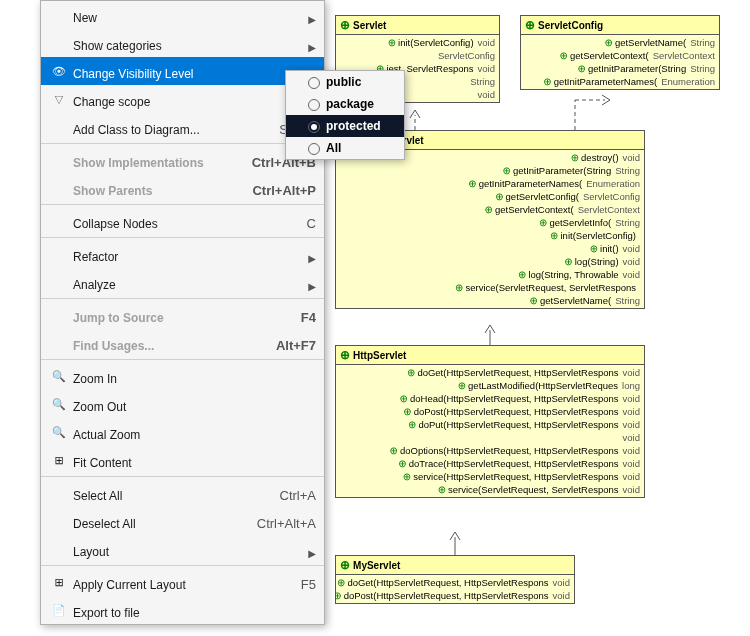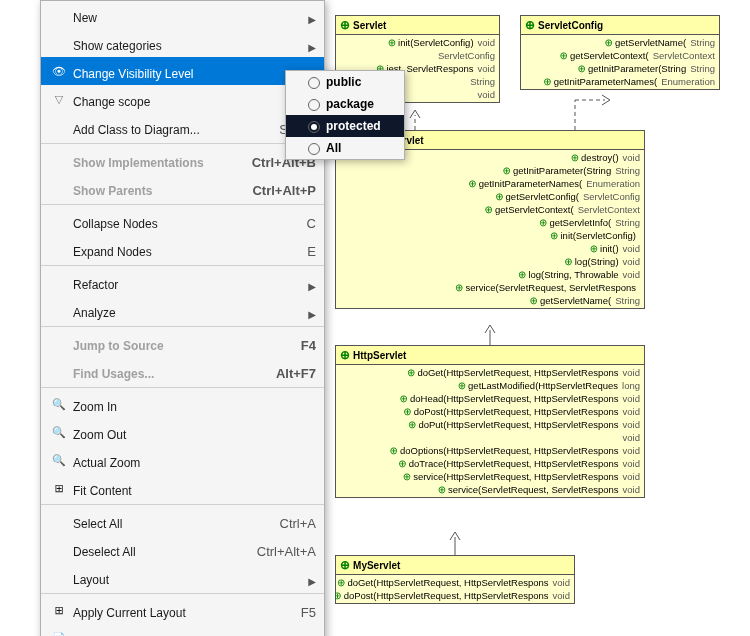--- a/index.html
+++ b/index.html
@@ -476,25 +476,20 @@
   </div>
 
   <div class="menu-separator"></div>
 
   <div class="menu-item">
     <span class="menu-icon"></span>
     <span class="menu-item-label">Collapse Nodes</span>
     <span class="menu-item-shortcut">C</span>
   </div>
 
-  <div class="menu-item">
-    <span class="menu-icon"></span>
-    <span class="menu-item-label">Expand Nodes</span>
-    <span class="menu-item-shortcut">E</span>
-  </div>
 
   <div class="menu-separator"></div>
 
   <div class="menu-item">
     <span class="menu-icon"></span>
     <span class="menu-item-label">Refactor</span>
     <span class="menu-item-arrow">▶</span>
   </div>
 
   <div class="menu-item">

